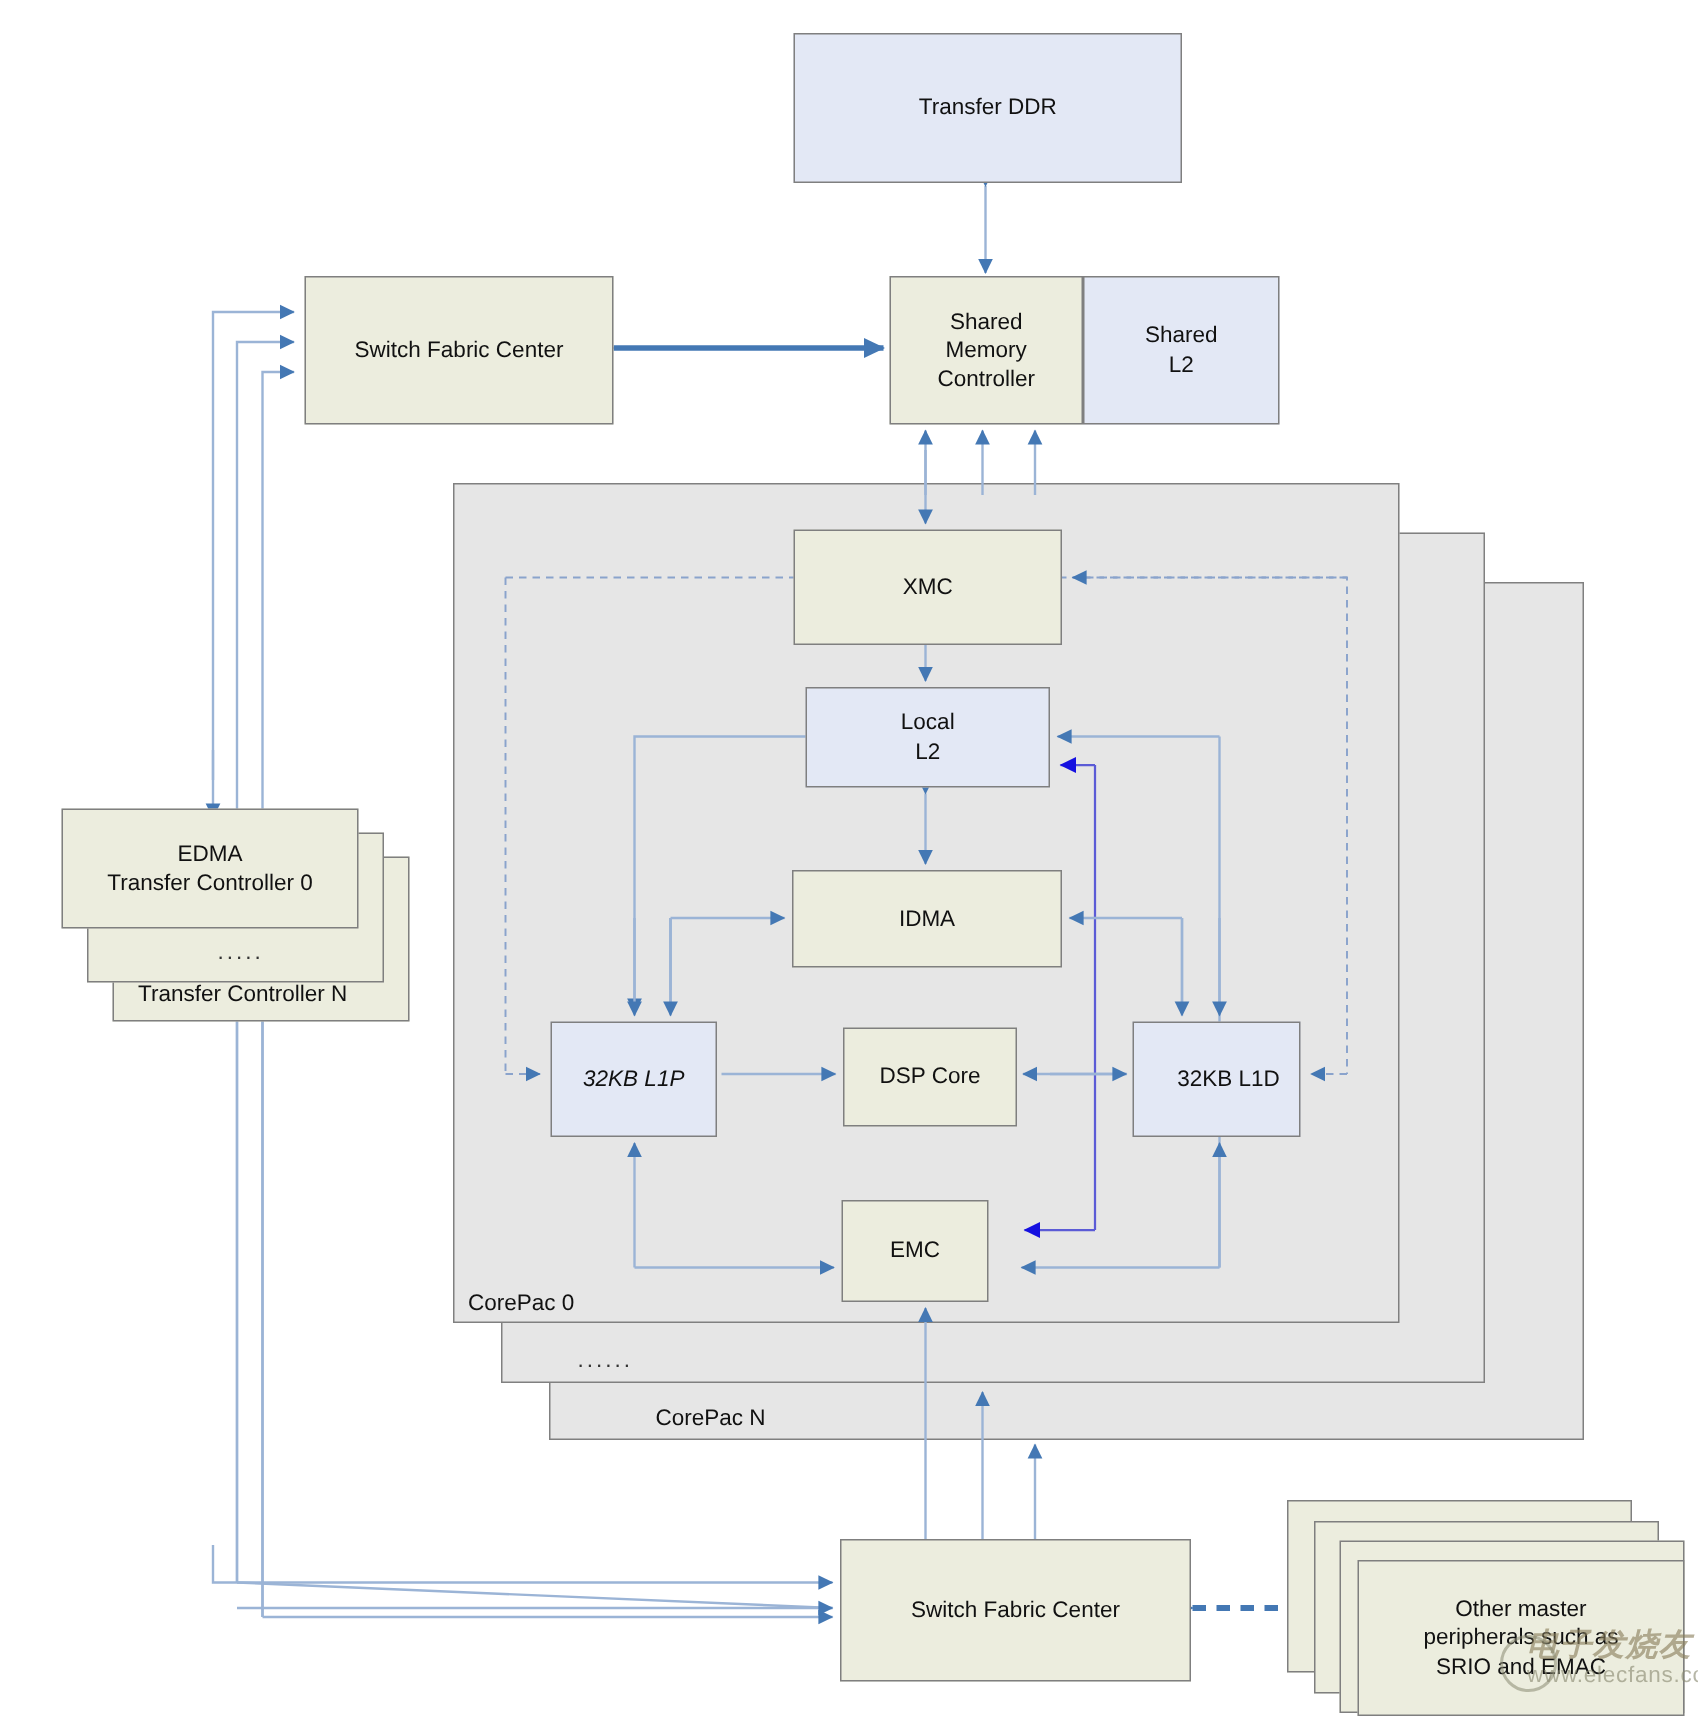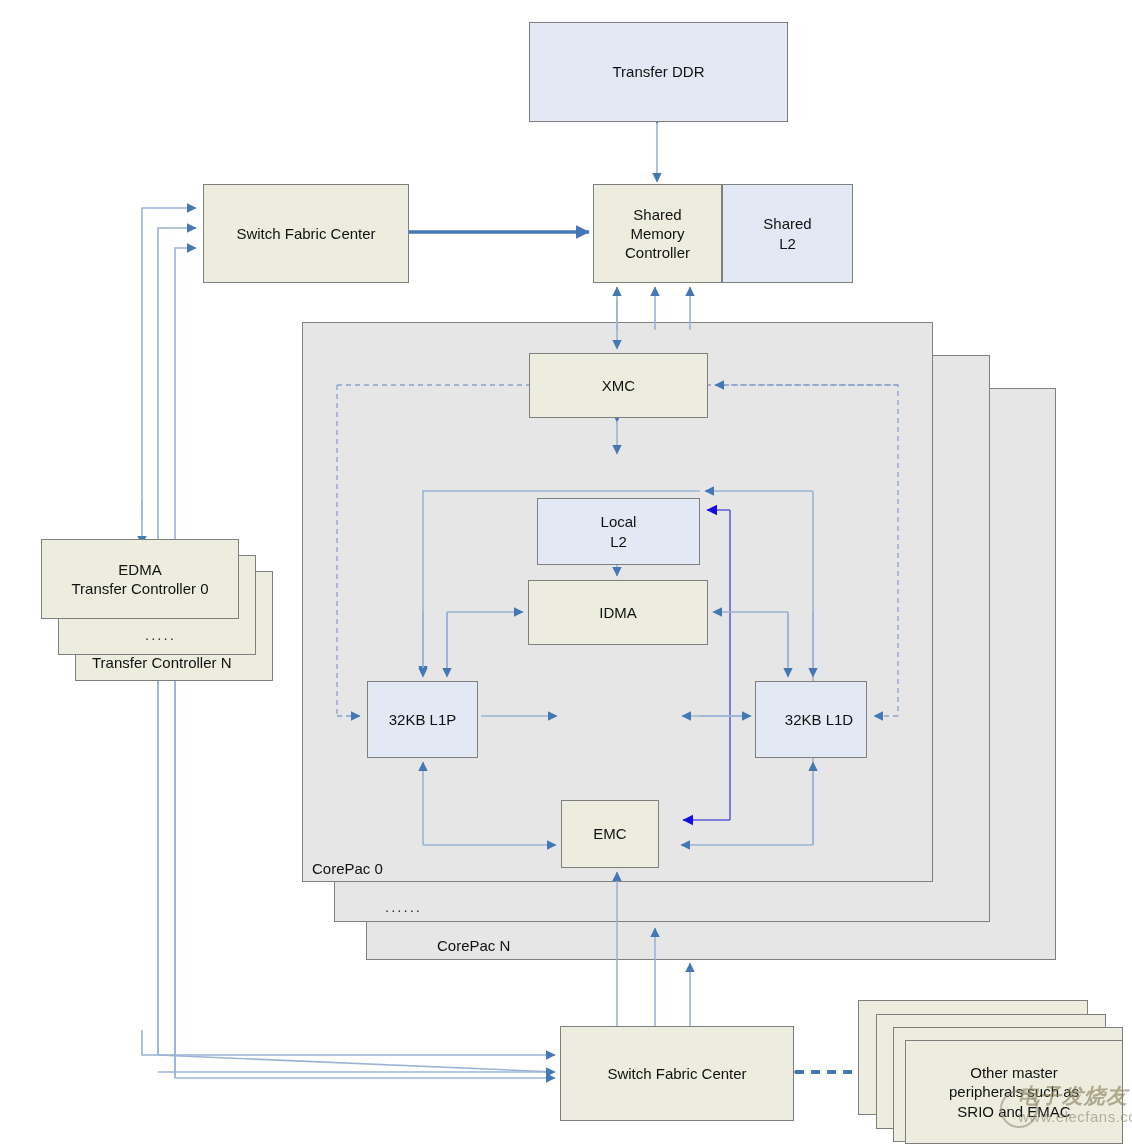--- a/index.html
+++ b/index.html
@@ -137,26 +137,27 @@
 
   <div class="blk tan" style="left:203px;top:184px;width:206px;height:99px;">Switch Fabric Center</div>
 
   <div class="blk tan" style="left:75px;top:571px;width:198px;height:110px;"></div>
   <div class="blk tan" style="left:58px;top:555px;width:198px;height:100px;"></div>
   <div class="blk tan" style="left:41px;top:539px;width:198px;height:80px;">EDMA
 Transfer Controller 0</div>
   <div class="grplab" style="left:92px;top:654px;">Transfer Controller N</div>
   <div class="dots" style="left:145px;top:626px;">.....</div>
 
-  <div class="blk tan" style="left:529px;top:353px;width:179px;height:65px;">XMC</div>
-  <div class="blk lav" style="left:537px;top:458px;width:163px;height:67px;margin-top:40px;">Local
+  <div class="blk tan" style="left:529px;top:353px;width:179px;height:77px;">XMC</div>
+  <div class="blk lav" style="left:537px;top:458px;width:163px;height:67px;">Local
 L2</div>
   <div class="blk tan" style="left:528px;top:580px;width:180px;height:65px;">IDMA</div>
 
-  <div class="blk lav" style="left:367px;top:681px;width:111px;height:77px;">32KB L1P</div>
+  <div class="blk lav" style="left:367px;top:681px;width:111px;height:77px;font-style:italic;">32KB L1P</div>
+  <div class="blk tan" style="left:562px;top:685px;width:116px;height:66px;">DSP Core</div>
   <div class="blk lav" style="left:755px;top:681px;width:112px;height:77px;padding-left:16px;">32KB L1D</div>
 
   <div class="blk tan" style="left:561px;top:800px;width:98px;height:68px;">EMC</div>
 
   <div class="blk tan" style="left:560px;top:1026px;width:234px;height:95px;">Switch Fabric Center</div>
 
   <div class="blk tan" style="left:858px;top:1000px;width:230px;height:115px;"></div>
   <div class="blk tan" style="left:876px;top:1014px;width:230px;height:115px;"></div>
   <div class="blk tan" style="left:893px;top:1027px;width:230px;height:115px;"></div>
   <div class="blk tan" style="left:905px;top:1040px;width:218px;height:104px;">Other master

